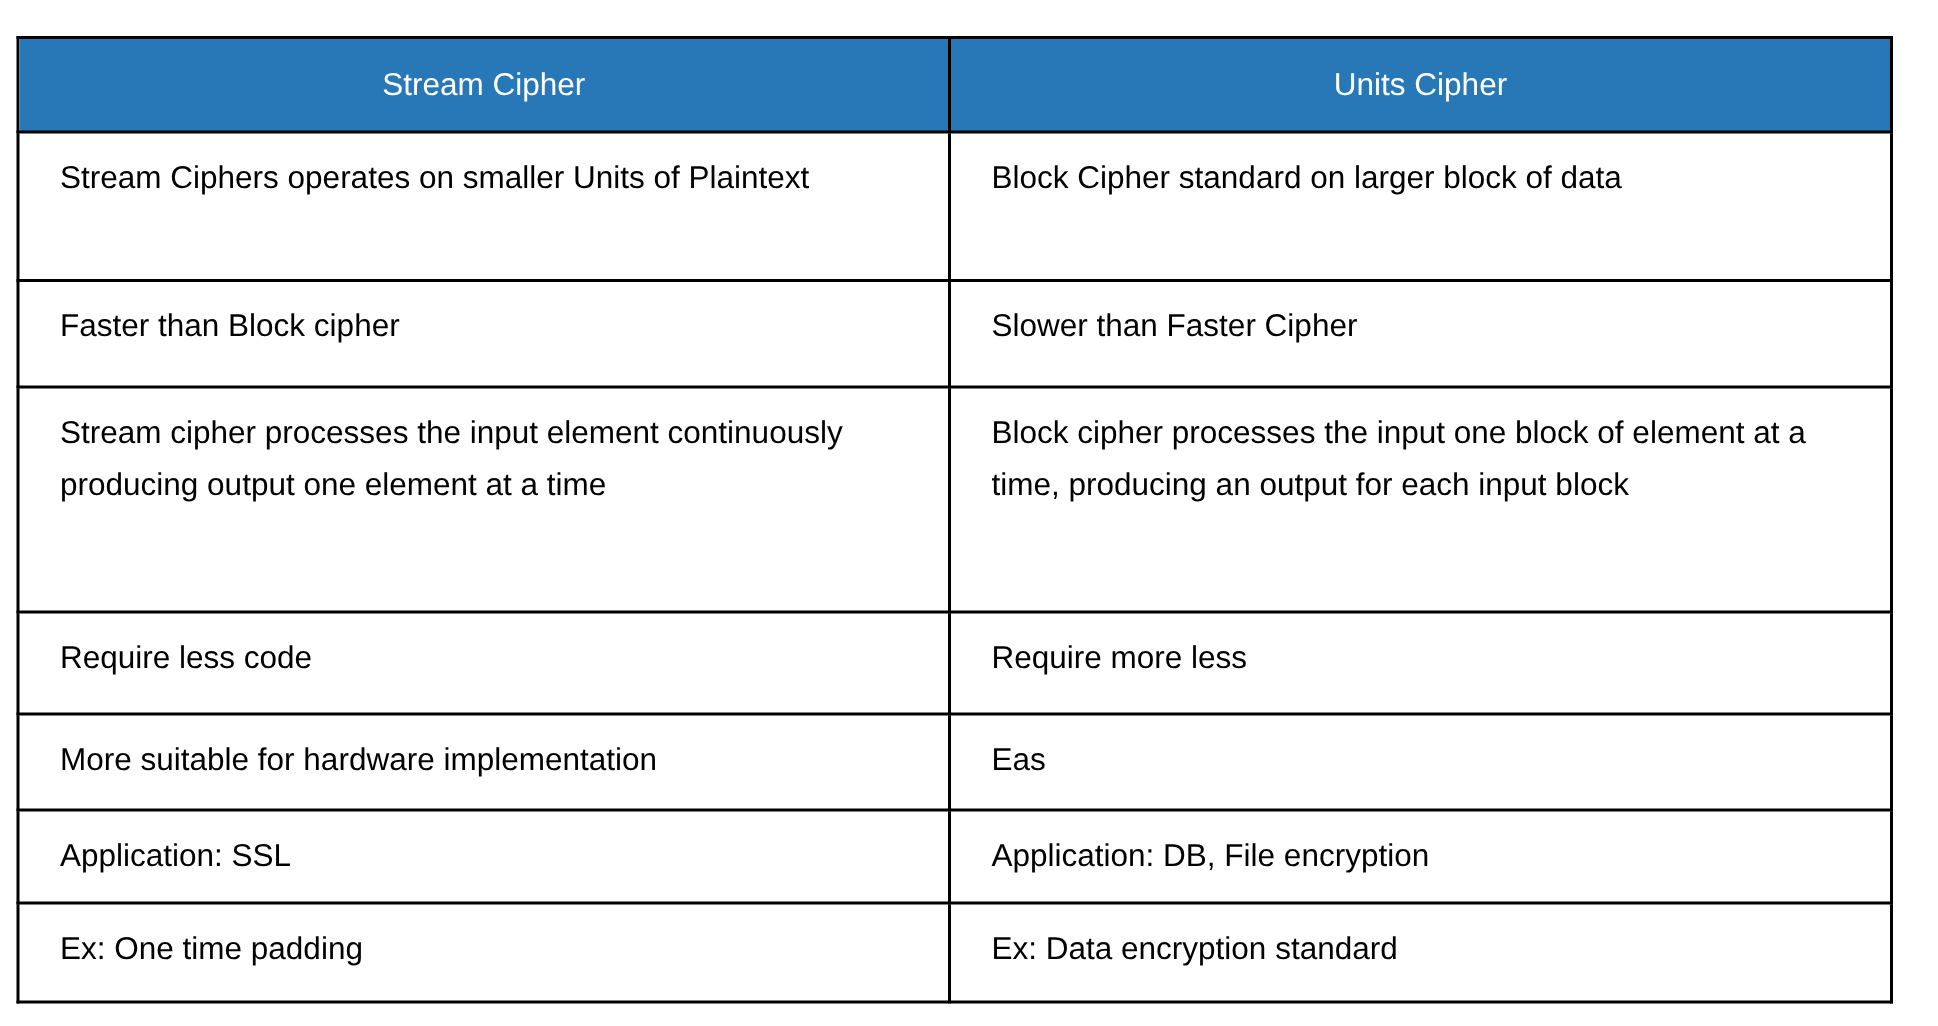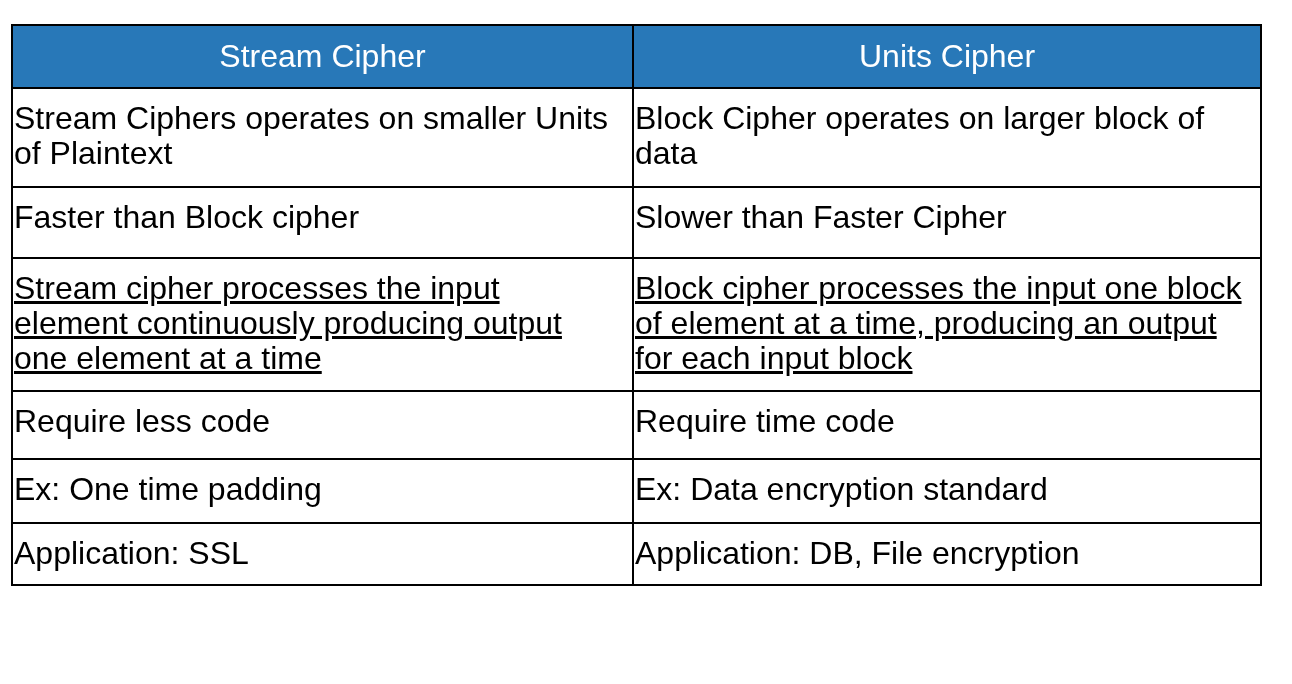--- a/index.html
+++ b/index.html
@@ -22,43 +22,43 @@
     left: 11px;
     top: 24px;
     width: 1249px;
     border-collapse: collapse;
     table-layout: fixed;
     border: 2px solid #000000;
   }
   table.compare th,
   table.compare td {
     border: 2px solid #000000;
-    font-size: 32px;
+    font-size: 21px;
     line-height: 35px;
     overflow: hidden;
   }
   table.compare th {
     background: #2878B8;
     color: #ffffff;
     font-weight: normal;
     text-align: center;
     vertical-align: middle;
     padding: 0 10px;
   }
   table.compare td {
     color: #000000;
     text-align: left;
     vertical-align: top;
-    padding: 12px 14px 12px 1px;
+    padding: 12px 14px 12px 27px;
     background: #ffffff;
   }
   thead tr            { height: 63px; }
   tbody tr:nth-child(1){ height: 99px; }
   tbody tr:nth-child(2){ height: 71px; }
-  tbody tr:nth-child(3){ height: 133px; text-decoration: underline; }
+  tbody tr:nth-child(3){ height: 150px; }
   tbody tr:nth-child(4){ height: 68px; border-radius: 23px; }
   tbody tr:nth-child(5){ height: 64px; }
   tbody tr:nth-child(6){ height: 62px; }
   tbody tr:nth-child(7){ height: 66px; }
 </style>
 </head>
 <body>
 
 <div class="page">
   <table class="compare">
@@ -68,37 +68,41 @@
     </colgroup>
     <thead>
       <tr>
         <th>Stream Cipher</th>
         <th>Units Cipher</th>
       </tr>
     </thead>
     <tbody>
       <tr>
         <td>Stream Ciphers operates on smaller Units of Plaintext</td>
-        <td>Block Cipher operates on larger block of data</td>
+        <td>Block Cipher standard on larger block of data</td>
       </tr>
       <tr>
         <td>Faster than Block cipher</td>
         <td>Slower than Faster Cipher</td>
       </tr>
       <tr>
         <td>Stream cipher processes the input element continuously producing output one element at a time</td>
         <td>Block cipher processes the input one block of element at a time, producing an output for each input block</td>
       </tr>
       <tr>
         <td>Require less code</td>
-        <td>Require time code</td>
+        <td>Require more less</td>
+      </tr>
+      <tr>
+        <td>More suitable for hardware implementation</td>
+        <td>Eas</td>
+      </tr>
+      <tr>
+        <td>Application: SSL</td>
+        <td>Application: DB, File encryption</td>
       </tr>
       <tr>
         <td>Ex: One time padding</td>
         <td>Ex: Data encryption standard</td>
-      </tr>
-      <tr>
-        <td>Application: SSL</td>
-        <td>Application: DB, File encryption</td>
       </tr>
     </tbody>
   </table>
 </div>
 
 </body></html>

